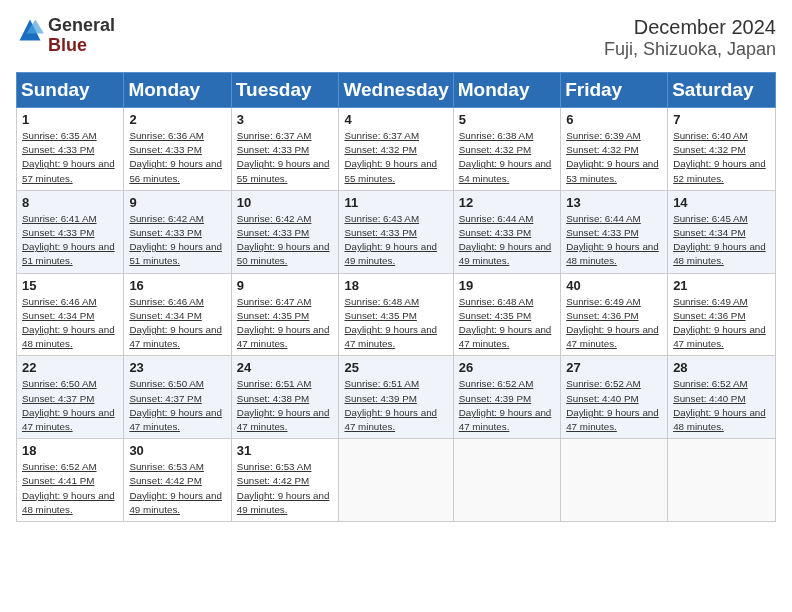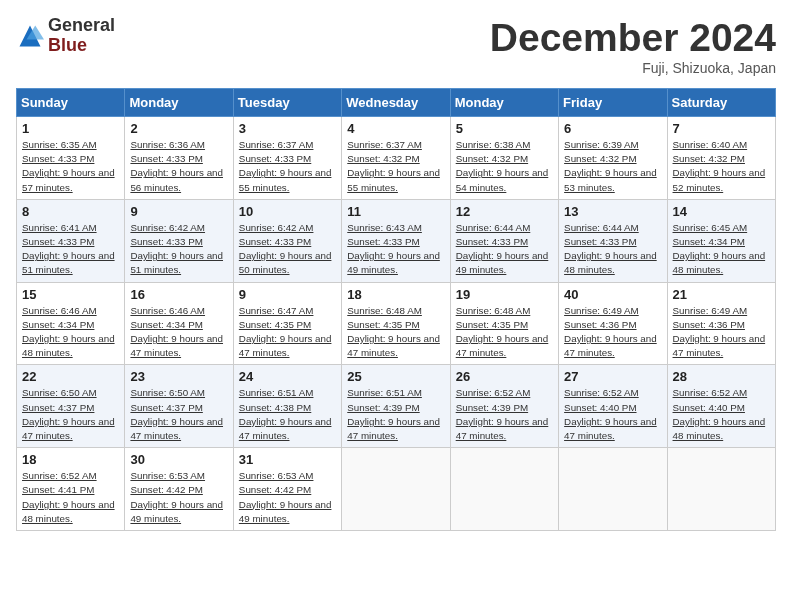--- a/index.html
+++ b/index.html
@@ -11,57 +11,57 @@
       padding: 16px;
     }
     .header {
       display: flex;
       justify-content: space-between;
       align-items: flex-start;
       margin-bottom: 12px;
     }
     .logo {
       display: flex;
-      align-items: center;
+      align-items: flex-start;
       gap: 4px;
     }
     .logo-text {
       font-size: 18px;
       font-weight: bold;
       color: #333;
       line-height: 1.1;
     }
     .logo-text .blue { color: #7f1d1d; }
     .logo-icon {
       width: 28px;
       height: 28px;
     }
     .title-block {
       text-align: right;
     }
     .month-title {
-      font-size: 39px;
-      font-weight: bold;
+      font-size: 20px;
+      font-weight: normal;
       color: #333;
     }
     .location {
-      font-size: 14px;
+      font-size: 18px;
       color: #555;
     }
     .calendar {
       width: 100%;
       border-collapse: collapse;
       font-size: 10.5px;
     }
     .calendar th {
       background: #2a6db5;
       color: #fff;
       padding: 6px 4px;
       text-align: left;
-      font-size: 13px;
+      font-size: 19px;
       font-weight: bold;
       border: 1px solid #5590cc;
     }
     .calendar td {
       border: 1px solid #ccc;
       vertical-align: top;
       padding: 4px 5px;
       width: calc(100% / 7);
       min-height: 80px;
       background: #fff;

